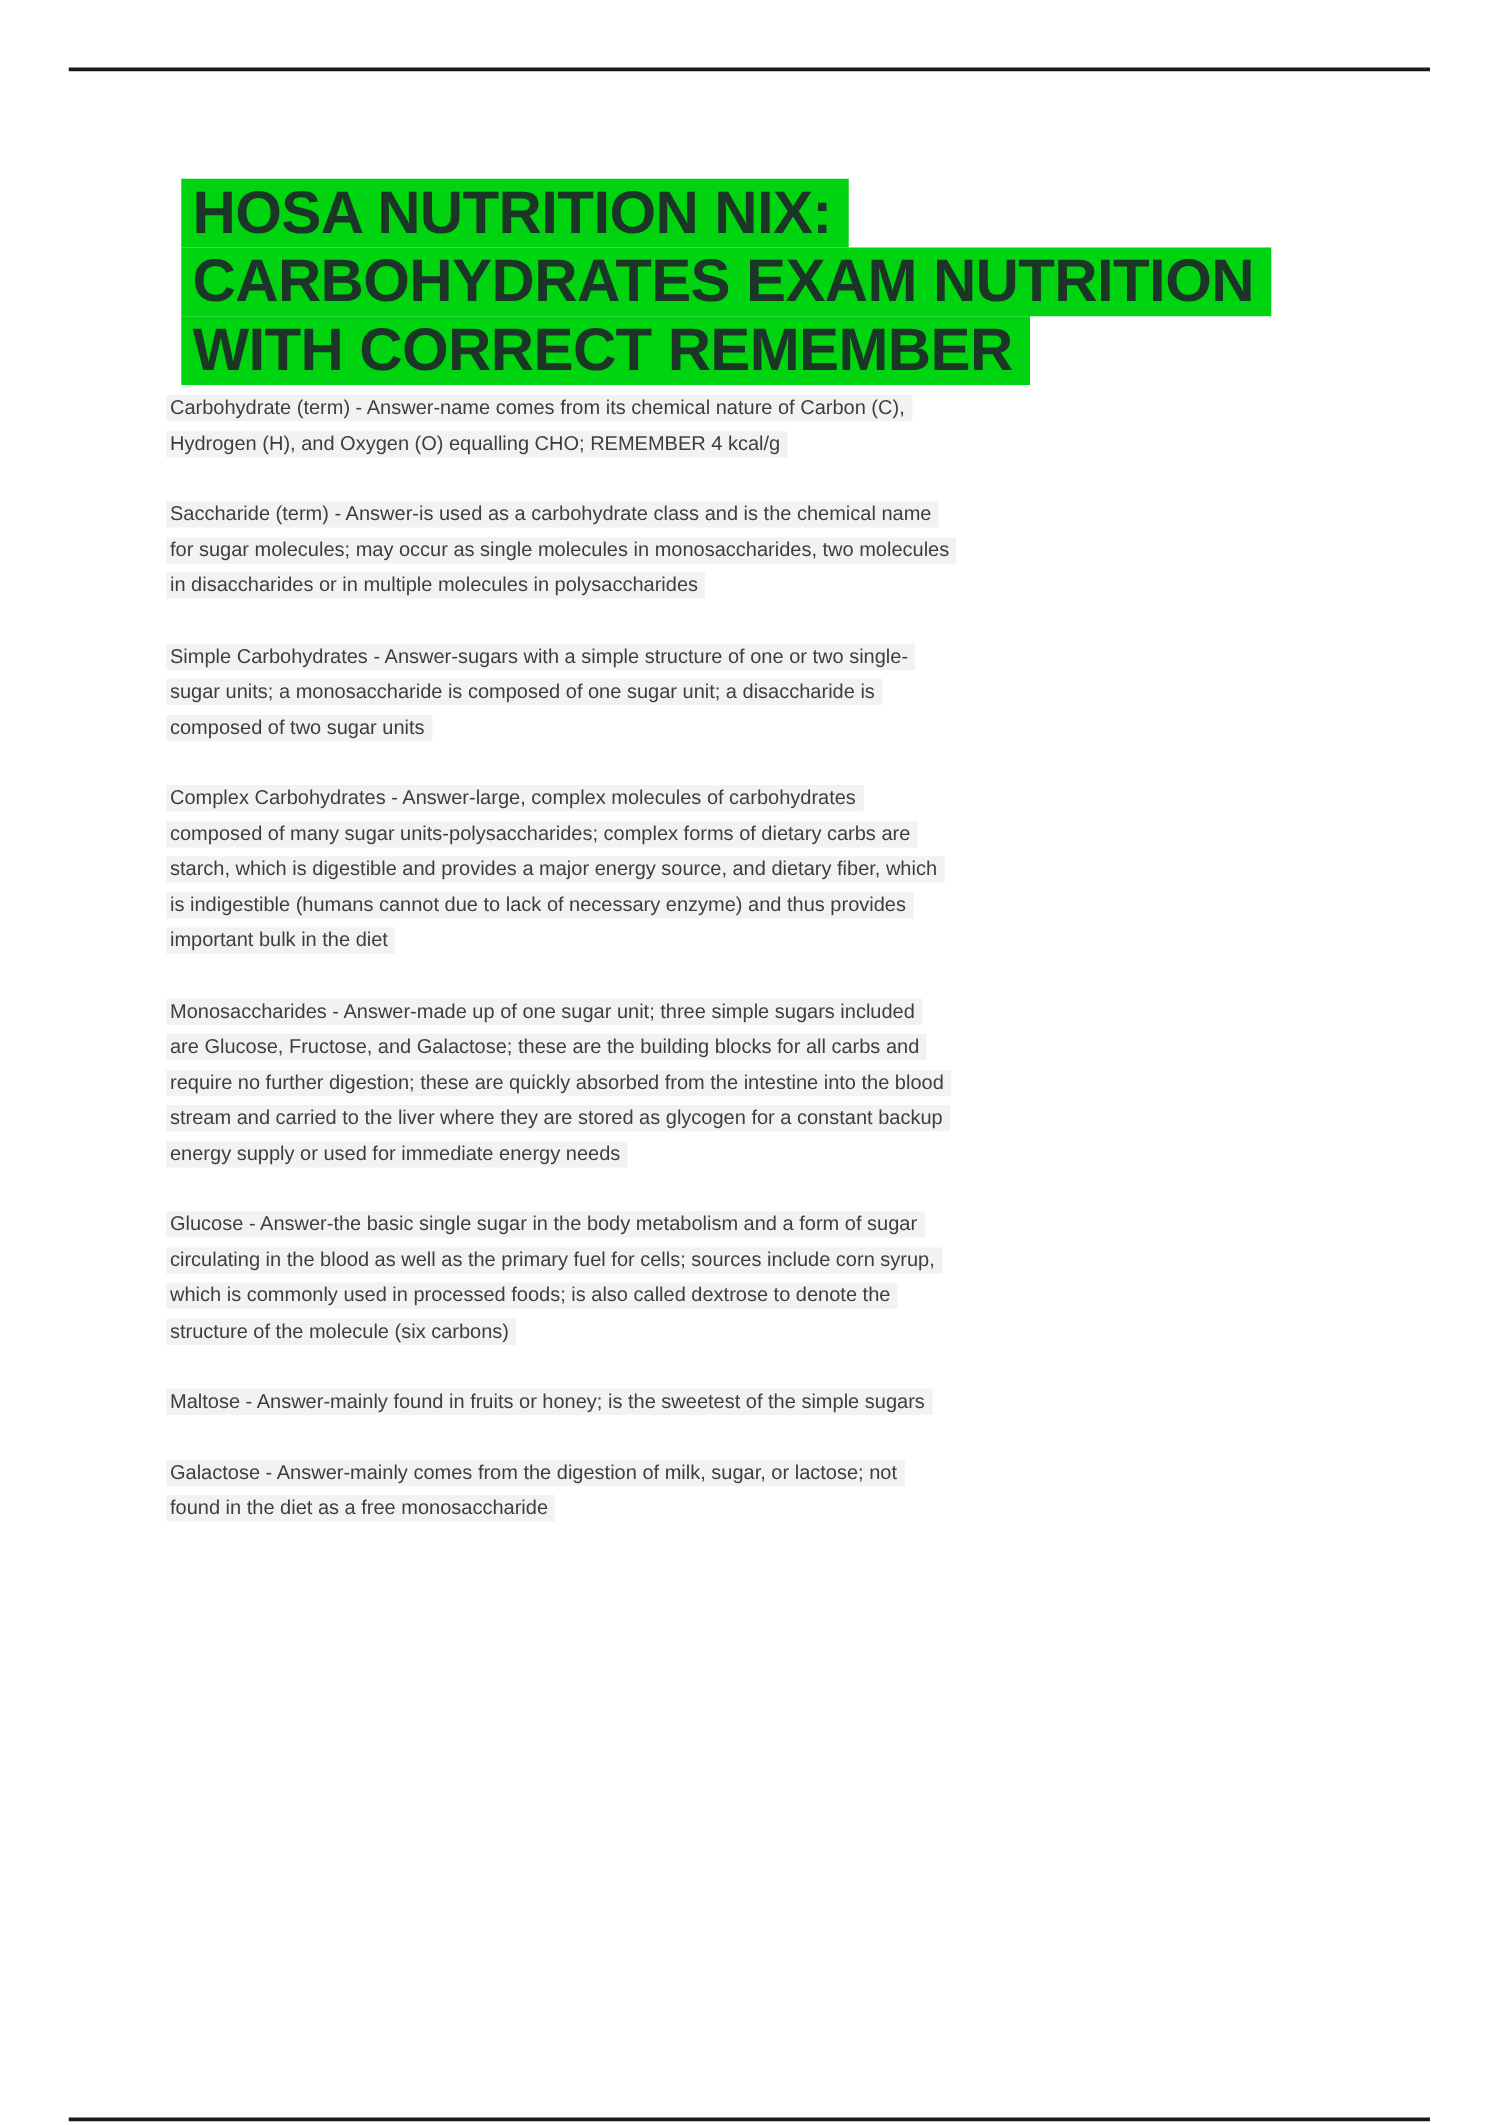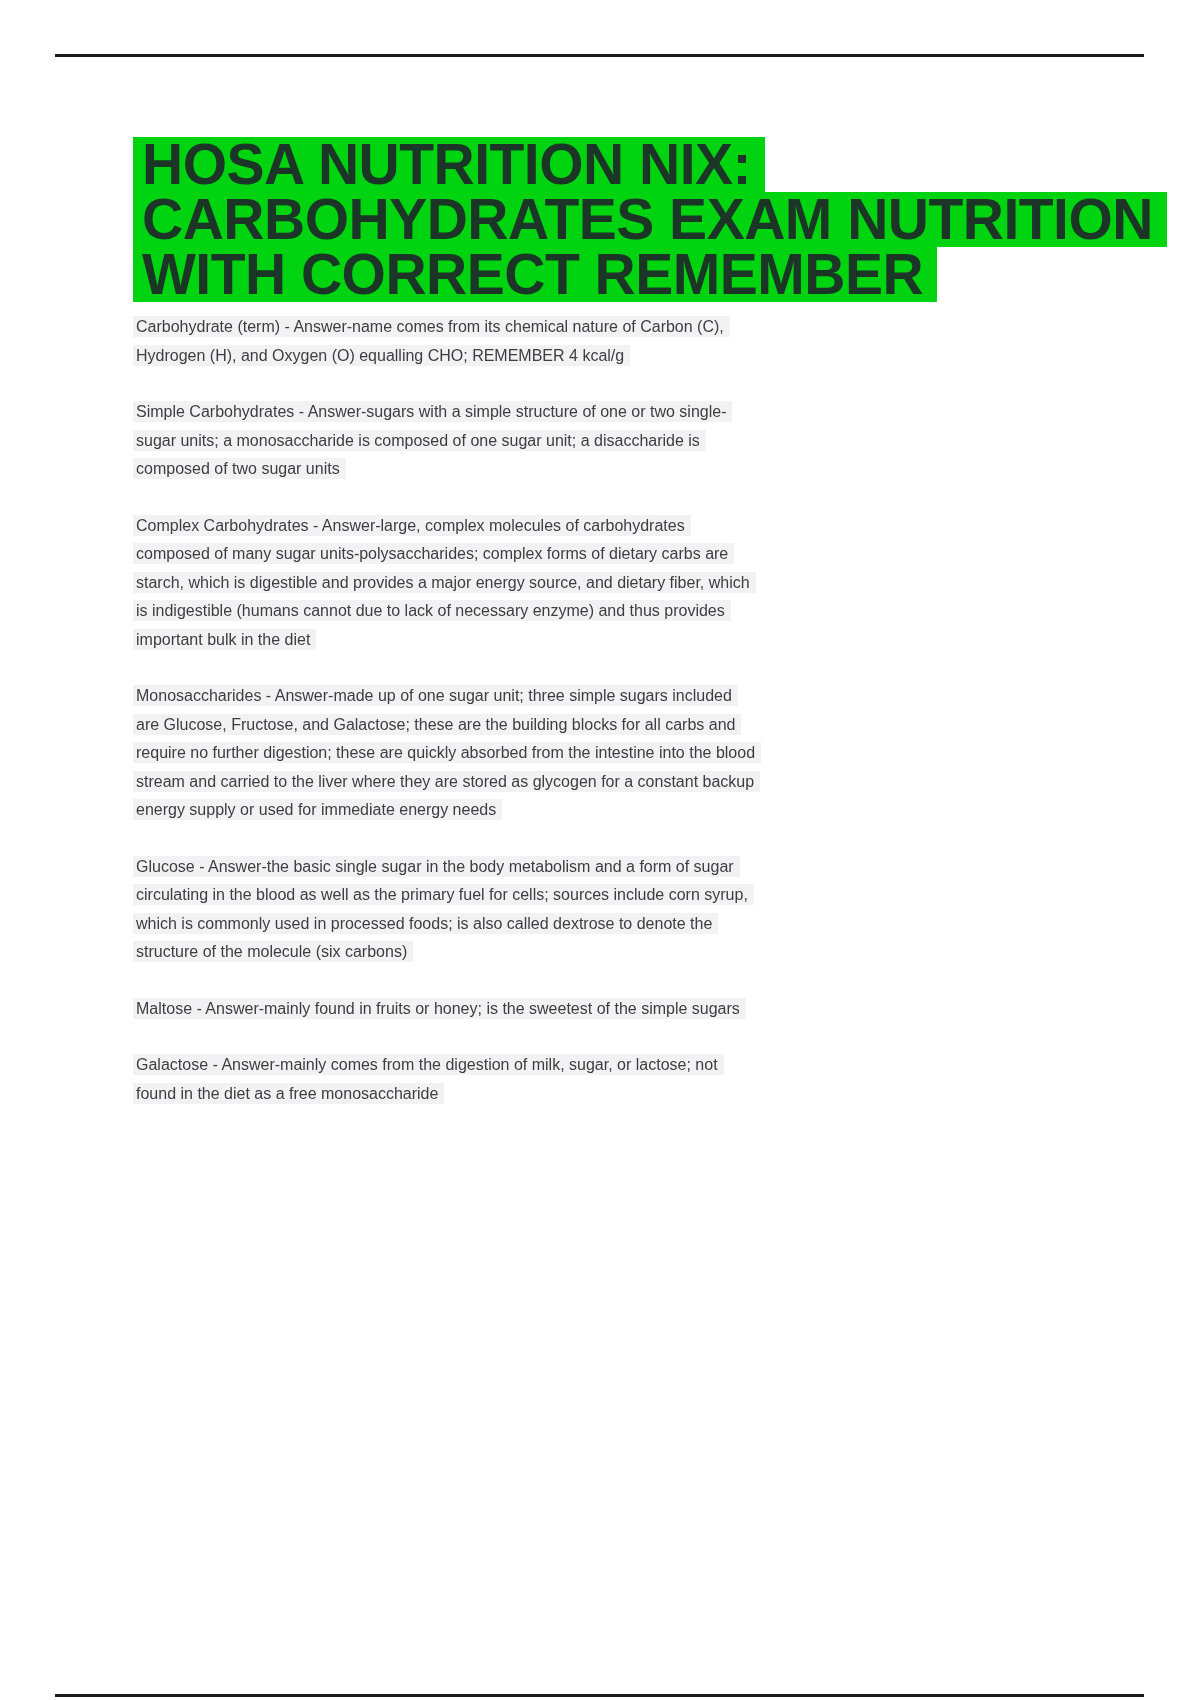--- a/index.html
+++ b/index.html
@@ -23,22 +23,22 @@
     height: 3px;
     background: var(--rule-color, #1a1a1a);
   }
   .rule-top    { top: 54px; }
   .rule-bottom { top: 1694px; }
 
   .doc-title {
     position: absolute;
     top: 131px;
     left: 133px;
-    margin: 0;
-    font-size: 57px;
+    margin: 12px;
+    font-size: 48px;
     font-weight: 700;
     letter-spacing: -0.5px;
     color: var(--title-text, #1b3526);
     white-space: nowrap;
   }
   .title-line { height: 55px; }
   .title-hl {
     display: inline-block;
     line-height: 55px;
     padding: 0 14px 0 9px;
@@ -70,20 +70,21 @@
   <div class="rule rule-top"></div>
 
   <h1 class="doc-title">
     <div class="title-line"><span class="title-hl">HOSA NUTRITION NIX:</span></div>
     <div class="title-line"><span class="title-hl">CARBOHYDRATES EXAM NUTRITION</span></div>
     <div class="title-line"><span class="title-hl">WITH CORRECT REMEMBER</span></div>
   </h1>
 
   <div class="doc-body">
       <p class="para"><span class="hl">Carbohydrate (term) - Answer-name comes from its chemical nature of Carbon (C),<br>Hydrogen (H), and Oxygen (O) equalling CHO; REMEMBER 4 kcal/g</span></p>
+      <p class="para"><span class="hl">Saccharide (term) - Answer-is used as a carbohydrate class and is the chemical name<br>for sugar molecules; may occur as single molecules in monosaccharides, two molecules<br>in disaccharides or in multiple molecules in polysaccharides</span></p>
       <p class="para"><span class="hl">Simple Carbohydrates - Answer-sugars with a simple structure of one or two single-<br>sugar units; a monosaccharide is composed of one sugar unit; a disaccharide is<br>composed of two sugar units</span></p>
       <p class="para"><span class="hl">Complex Carbohydrates - Answer-large, complex molecules of carbohydrates<br>composed of many sugar units-polysaccharides; complex forms of dietary carbs are<br>starch, which is digestible and provides a major energy source, and dietary fiber, which<br>is indigestible (humans cannot due to lack of necessary enzyme) and thus provides<br>important bulk in the diet</span></p>
       <p class="para"><span class="hl">Monosaccharides - Answer-made up of one sugar unit; three simple sugars included<br>are Glucose, Fructose, and Galactose; these are the building blocks for all carbs and<br>require no further digestion; these are quickly absorbed from the intestine into the blood<br>stream and carried to the liver where they are stored as glycogen for a constant backup<br>energy supply or used for immediate energy needs</span></p>
       <p class="para"><span class="hl">Glucose - Answer-the basic single sugar in the body metabolism and a form of sugar<br>circulating in the blood as well as the primary fuel for cells; sources include corn syrup,<br>which is commonly used in processed foods; is also called dextrose to denote the<br>structure of the molecule (six carbons)</span></p>
       <p class="para"><span class="hl">Maltose - Answer-mainly found in fruits or honey; is the sweetest of the simple sugars</span></p>
       <p class="para"><span class="hl">Galactose - Answer-mainly comes from the digestion of milk, sugar, or lactose; not<br>found in the diet as a free monosaccharide</span></p>
     </div>
 
   <div class="rule rule-bottom"></div>
 </div>

